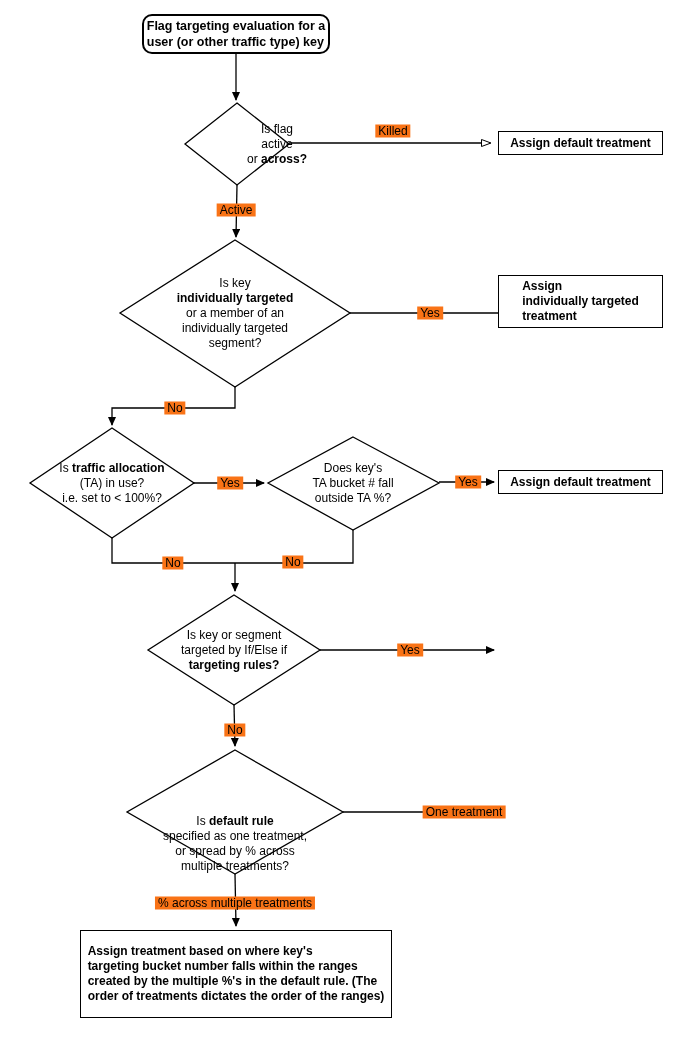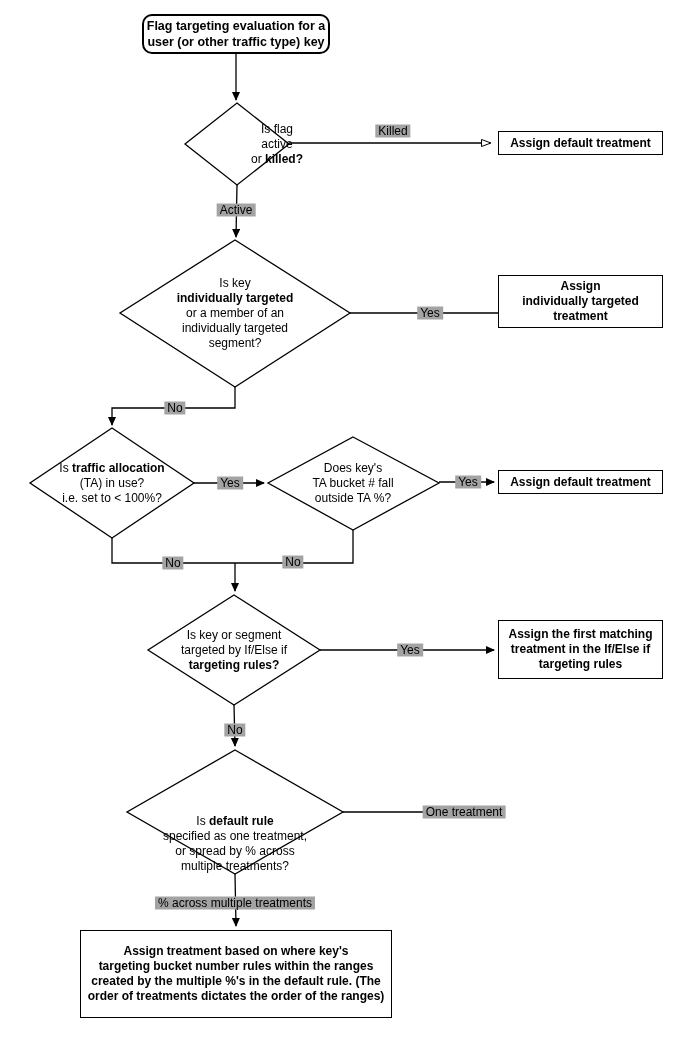--- a/index.html
+++ b/index.html
@@ -19,21 +19,21 @@
     position: absolute;
     left: 0; top: 0;
   }
   .node-box {
     position: absolute;
     border: 1px solid #000000;
     background: #ffffff;
     display: flex;
     align-items: center;
     justify-content: center;
-    text-align: center;
+    text-align: left;
     font-weight: bold;
     font-size: 12px;
     line-height: 15px;
     white-space: pre-line;
   }
   .start-box {
     border-width: 2px;
     border-radius: 10px;
     font-size: 12.5px;
     line-height: 16px;
@@ -42,21 +42,21 @@
     position: absolute;
     transform: translate(-50%, -50%);
     text-align: center;
     font-size: 12px;
     line-height: 15px;
     white-space: nowrap;
   }
   .edge-label {
     position: absolute;
     transform: translate(-50%, -50%);
-    background: #a3a3a3;
+    background: #f97316;
     font-size: 12px;
     line-height: 13px;
     padding: 0 3px;
     white-space: nowrap;
   }
 </style>
 </head>
 <body>
 
 <div class="canvas">
@@ -94,46 +94,41 @@
       <polygon points="234,595 320,650 234,705 148,650"></polygon>
       <polygon points="235,750 343,812 235,874 127,812"></polygon>
     </g>
   </svg>
 
   <div class="node-box start-box" style="left:142px; top:14px; width:188px; height:40px;">
     <span>Flag targeting evaluation for a
 user (or other traffic type) key</span>
   </div>
 
-  <div class="diamond-label" style="left:237px; top:144px;margin-left:40px;"><span>Is flag</span><br><span>active</span><br><span>or </span><b>killed?</b></div>
+  <div class="diamond-label" style="left:237px; top:144px;margin-left:40px;"><span>Is flag</span><br><span>active</span><br><span>or </span><b>across?</b></div>
   <div class="diamond-label" style="left:235px; top:313px;"><span>Is key</span><br><b>individually targeted</b><br><span>or a member of an</span><br><span>individually targeted</span><br><span>segment?</span></div>
   <div class="diamond-label" style="left:112px; top:483px;"><span>Is </span><b>traffic allocation</b><br><span>(TA) in use?</span><br><span>i.e. set to &lt; 100%?</span></div>
   <div class="diamond-label" style="left:234px; top:650px;"><span>Is key or segment</span><br><span>targeted by If/Else if</span><br><b>targeting rules?</b></div>
   <div class="diamond-label" style="left:353px; top:483px;"><span>Does key's</span><br><span>TA bucket # fall</span><br><span>outside TA %?</span></div>
   <div class="diamond-label" style="left:235px; top:812px;margin-top:32px;"><span>Is </span><b>default rule</b><br><span>specified as one treatment,</span><br><span>or spread by % across</span><br><span>multiple treatments?</span></div>
 
   <div class="node-box" style="left:498px; top:131px; width:165px; height:24px;">
     <span>Assign default treatment</span>
   </div>
   <div class="node-box" style="left:498px; top:275px; width:165px; height:53px;">
     <span>Assign
 individually targeted
 treatment</span>
   </div>
   <div class="node-box" style="left:498px; top:470px; width:165px; height:24px;">
     <span>Assign default treatment</span>
   </div>
-  <div class="node-box" style="left:498px; top:620px; width:165px; height:59px;">
-    <span>Assign the first matching
-treatment in the If/Else if
-targeting rules</span>
-  </div>
   <div class="node-box" style="left:80px; top:930px; width:312px; height:88px;">
     <span>Assign treatment based on where key's
-targeting bucket number rules within the ranges
+targeting bucket number falls within the ranges
 created by the multiple %'s in the default rule. (The
 order of treatments dictates the order of the ranges)</span>
   </div>
 
   <span class="edge-label" style="left:393px; top:131px;">Killed</span>
   <span class="edge-label" style="left:236px; top:210px;">Active</span>
   <span class="edge-label" style="left:430px; top:313px;">Yes</span>
   <span class="edge-label" style="left:175px; top:408px;">No</span>
   <span class="edge-label" style="left:230px; top:483px;">Yes</span>
   <span class="edge-label" style="left:468px; top:482px;">Yes</span>

